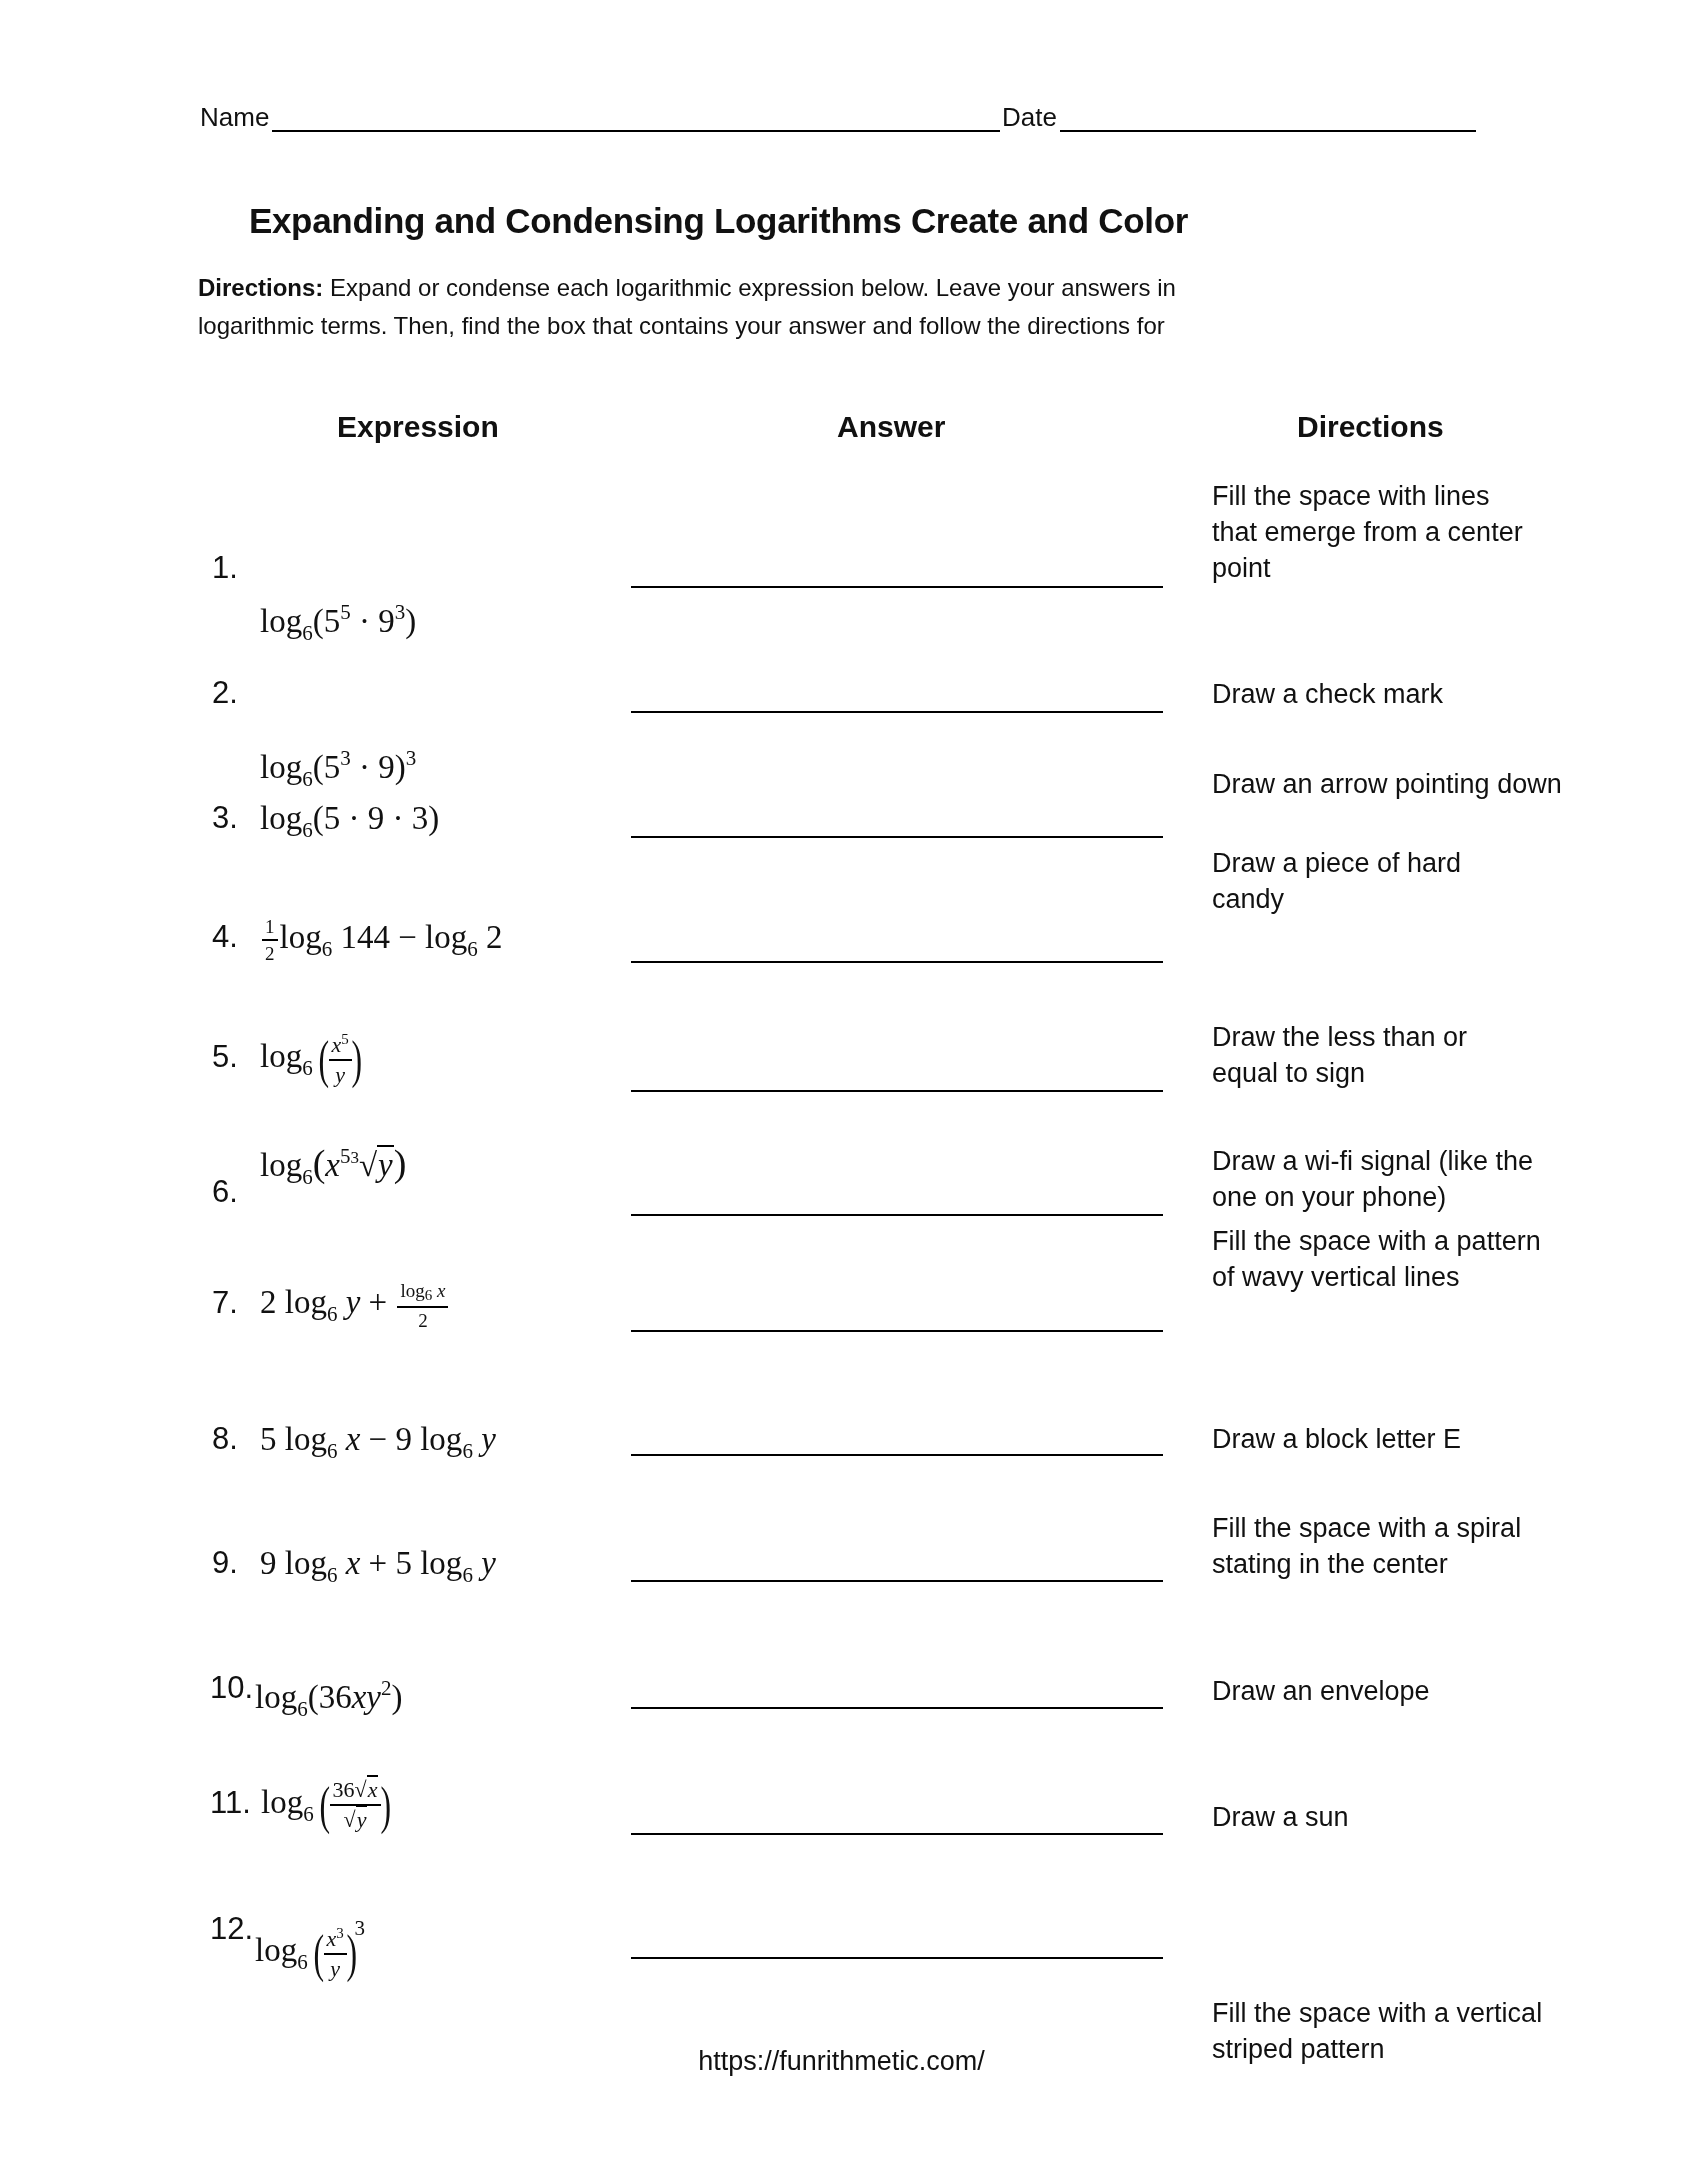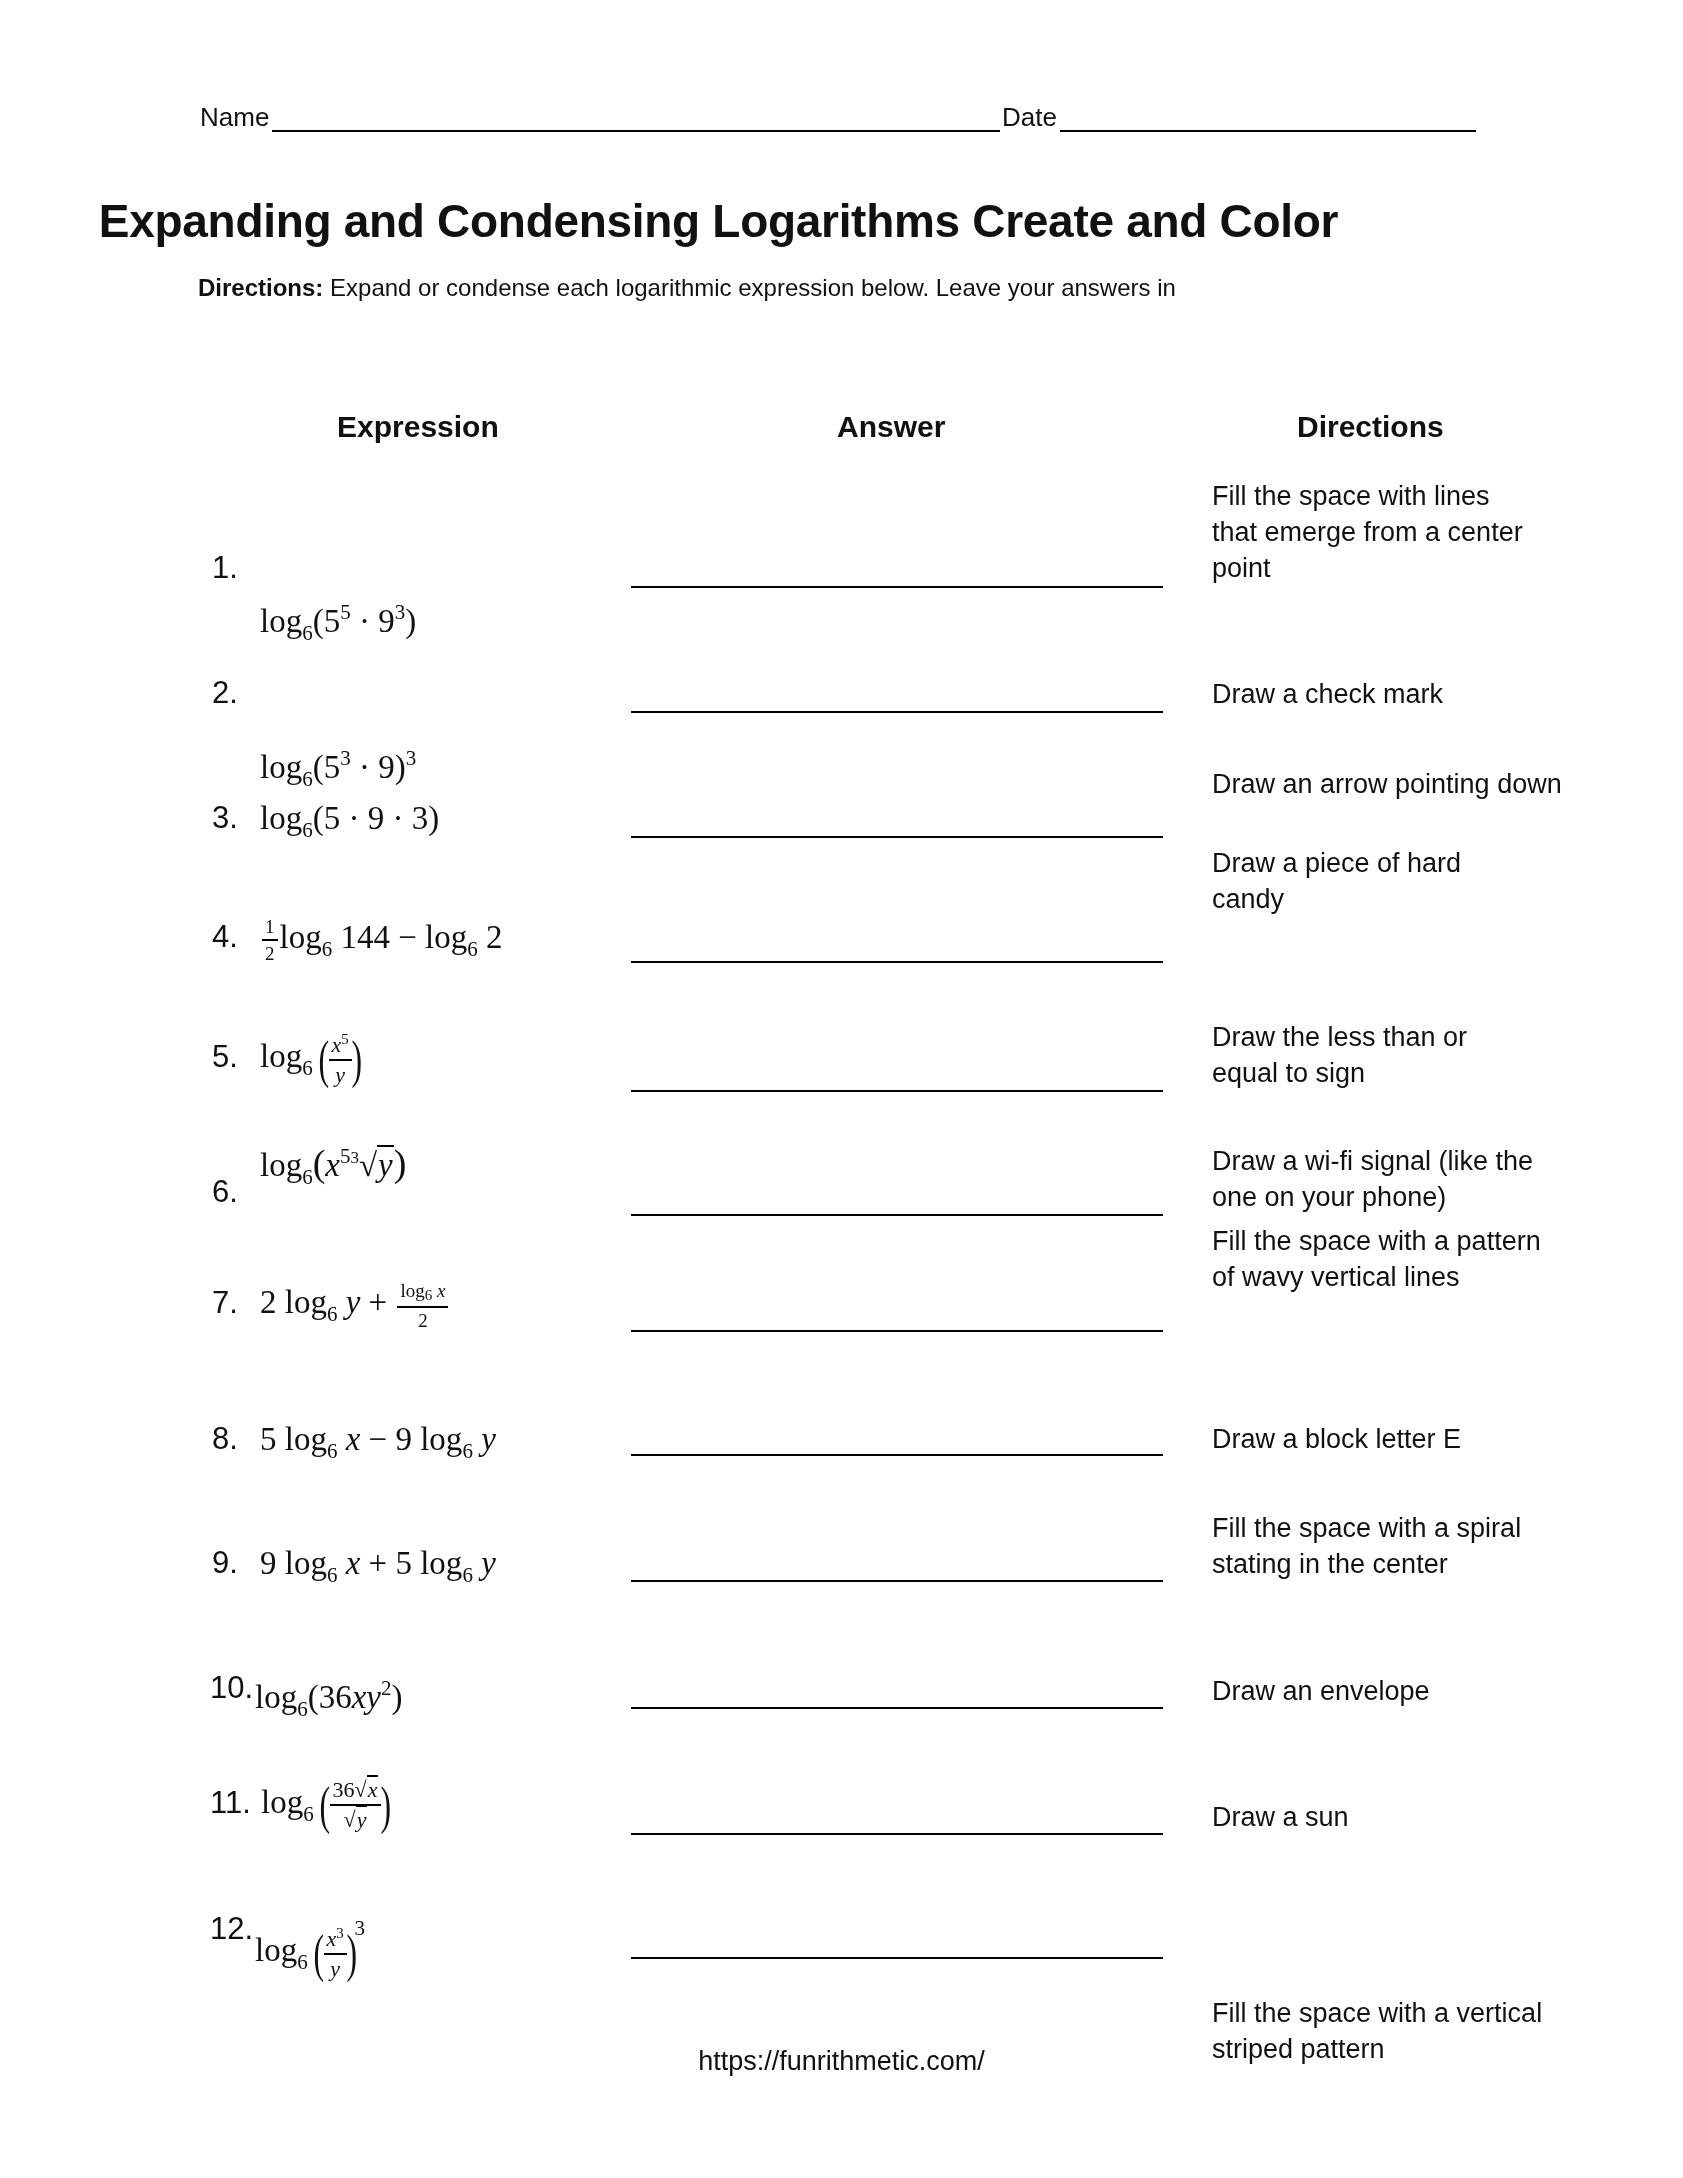--- a/index.html
+++ b/index.html
@@ -3,21 +3,21 @@
 <meta charset="utf-8">
 <style>
   html, body { margin: 0; padding: 0; background: #ffffff; }
   body { width: 1683px; height: 2178px; position: relative; overflow: hidden; color: #111; }
   .sans { font-family: "Liberation Sans", "DejaVu Sans", sans-serif; }
   .abs { position: absolute; }
 
   
   .hdr-label { font-size: 26px; line-height: 26px; }
   .fill-line { position: absolute; height: 0; border-top: 2.5px solid #000; }
-  .title { font-size: 46px; font-weight: bold; left: 0; width: 1437px; text-align: center; top: 201px; line-height: 40px; letter-spacing: -0.3px; }
+  .title { font-size: 35px; font-weight: bold; left: 0; width: 1437px; text-align: center; top: 201px; line-height: 40px; letter-spacing: -0.3px; }
   .intro { left: 198px; top: 269px; width: 1287px; font-size: 24px; line-height: 38px; }
   .intro b { font-weight: bold; }
 
   .col-head { font-size: 30px; font-weight: bold; top: 409px; line-height: 36px; }
 
   
   .row-num { font-family: "Liberation Sans", "DejaVu Sans", sans-serif; font-size: 31px; position: absolute; left: 212px; line-height: 36px; }
   .expr { position: absolute; left: 260px; font-family: "Liberation Serif", "DejaVu Serif", serif; font-size: 33px; line-height: 36px; white-space: nowrap; }
   .expr i { font-style: italic; }
   .sub { font-size: 21px; vertical-align: -8px; }
@@ -41,21 +41,21 @@
 
 <div class="abs sans hdr-label" style="left:200px; top:104px;">Name</div>
 <div class="fill-line" style="left:272px; top:130px; width:728px;"></div>
 <div class="abs sans hdr-label" style="left:1002px; top:104px;">Date</div>
 <div class="fill-line" style="left:1060px; top:130px; width:416px;"></div>
 
 <div class="abs sans title">Expanding and Condensing Logarithms Create and Color</div>
 
 <div class="abs sans intro">
   <b>Directions:</b><span> Expand or condense each logarithmic expression below.  Leave your answers in</span><br>
-  <br>
+  <span>logarithmic terms. Then, find the box that contains your answer and follow the directions for</span><br>
 </div>
 
 <div class="abs sans col-head" style="left:337px;">Expression</div>
 <div class="abs sans col-head" style="left:837px;">Answer</div>
 <div class="abs sans col-head" style="left:1297px;">Directions</div>
 
 <div>
   <div class="row-num" style="top:550px;">1.</div>
   <div class="expr" style="top:550px;margin-top:44px;">
     <span>log</span><span class="sub">6</span><span>(5</span><span class="sup">5</span><span> · 9</span><span class="sup">3</span><span>)</span>

